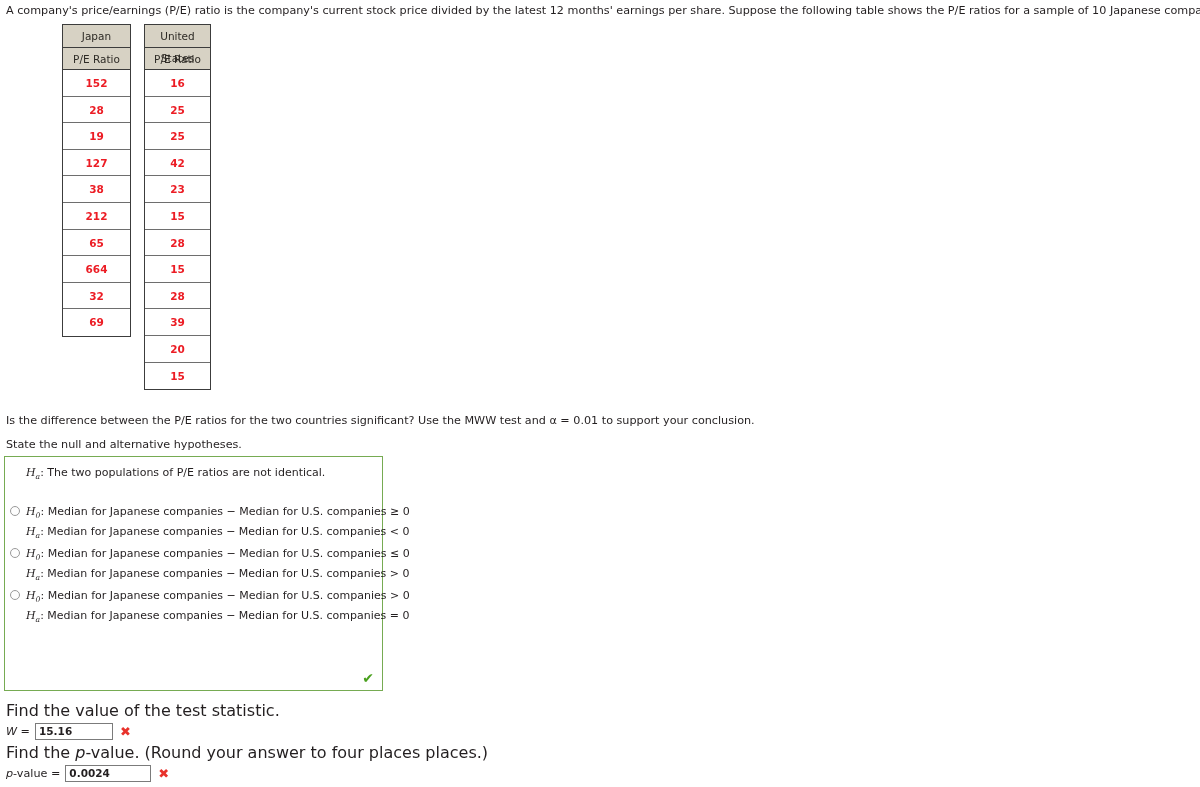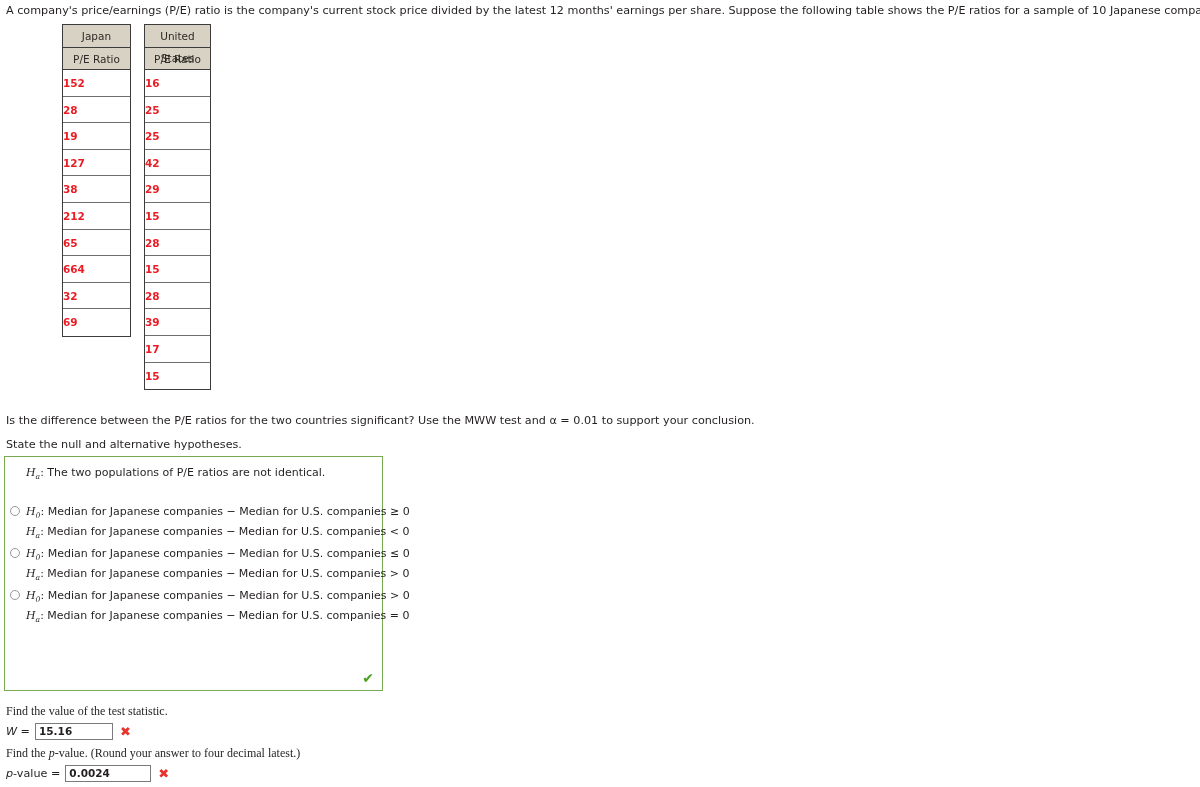--- a/index.html
+++ b/index.html
@@ -63,20 +63,21 @@
 
   .body-block {
     border: 1px solid #3c3c3c;
     border-top: none;
     background: #ffffff;
     box-sizing: border-box;
   }
   .data-cell {
     height: 26.6px;
     line-height: 26.6px;
+    text-align: center;
     color: #ec1c24;
     font-size: 10.5px;
     font-weight: bold;
     border-bottom: 1px solid #6e6e6e;
     box-sizing: border-box;
   }
   .data-cell:last-child {
     border-bottom: none;
   }
 
@@ -176,25 +177,24 @@
   }
 
   
   .blk {
     position: absolute;
     left: 6px;
   }
   .blk-w  { top: 704px; }
   .blk-p  { top: 746px; }
   .blk-label {
-    font-size: 12px;
+    font-size: 16px;
     line-height: 14px;
     color: #231f20;
     white-space: nowrap;
-    font-family: Liberation Serif, serif;
   }
   .blk-label i {
     font-style: italic;
   }
   .field-row {
     display: flex;
     align-items: center;
     margin-top: 5px;
   }
   .field-prefix {
@@ -257,27 +257,27 @@
   <div class="col col-us">
     <div class="hdr-block">
       <div class="hdr-cell">United States</div>
       <div class="hdr-cell sub">P/E Ratio</div>
     </div>
     <div class="body-block">
       <div class="data-cell">16</div>
       <div class="data-cell">25</div>
       <div class="data-cell">25</div>
       <div class="data-cell">42</div>
-      <div class="data-cell">29</div>
+      <div class="data-cell">23</div>
       <div class="data-cell">15</div>
       <div class="data-cell">28</div>
       <div class="data-cell">15</div>
       <div class="data-cell">28</div>
       <div class="data-cell">39</div>
-      <div class="data-cell">17</div>
+      <div class="data-cell">20</div>
       <div class="data-cell">15</div>
     </div>
   </div>
 
 </div>
 
 <div class="q-line q-sig">Is the difference between the P/E ratios for the two countries significant? Use the MWW test and α = 0.01 to support your conclusion.</div>
 <div class="q-line q-state">State the null and alternative hypotheses.</div>
 
 <div class="answer-box">
@@ -327,19 +327,19 @@
 <div class="blk blk-w">
   <div class="blk-label">Find the value of the test statistic.</div>
   <div class="field-row">
     <span class="field-prefix"><i>W</i><span> = </span></span>
     <input class="txt-input w-input" value="15.16" style="">
     <span class="x-mark">✖</span>
   </div>
 </div>
 
 <div class="blk blk-p">
-  <div class="blk-label"><span>Find the </span><i>p</i><span>-value. (Round your answer to four decimal latest.)</span></div>
+  <div class="blk-label"><span>Find the </span><i>p</i><span>-value. (Round your answer to four places places.)</span></div>
   <div class="field-row">
     <span class="field-prefix"><i>p</i><span>-value = </span></span>
     <input class="txt-input p-input" value="0.0024" style="">
     <span class="x-mark">✖</span>
   </div>
 </div>
 
 </body></html>

